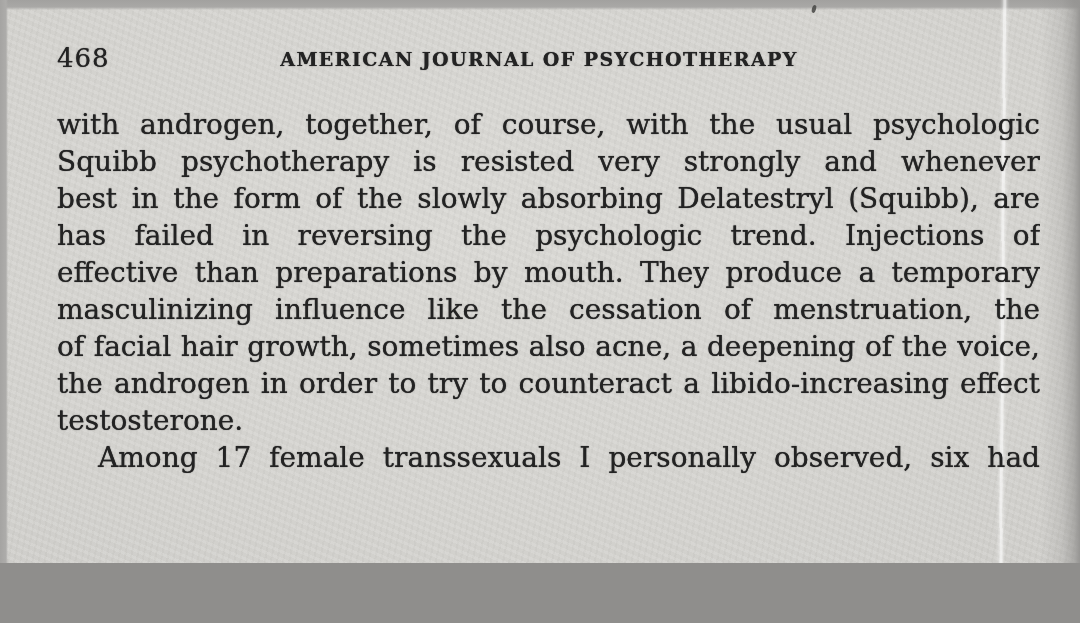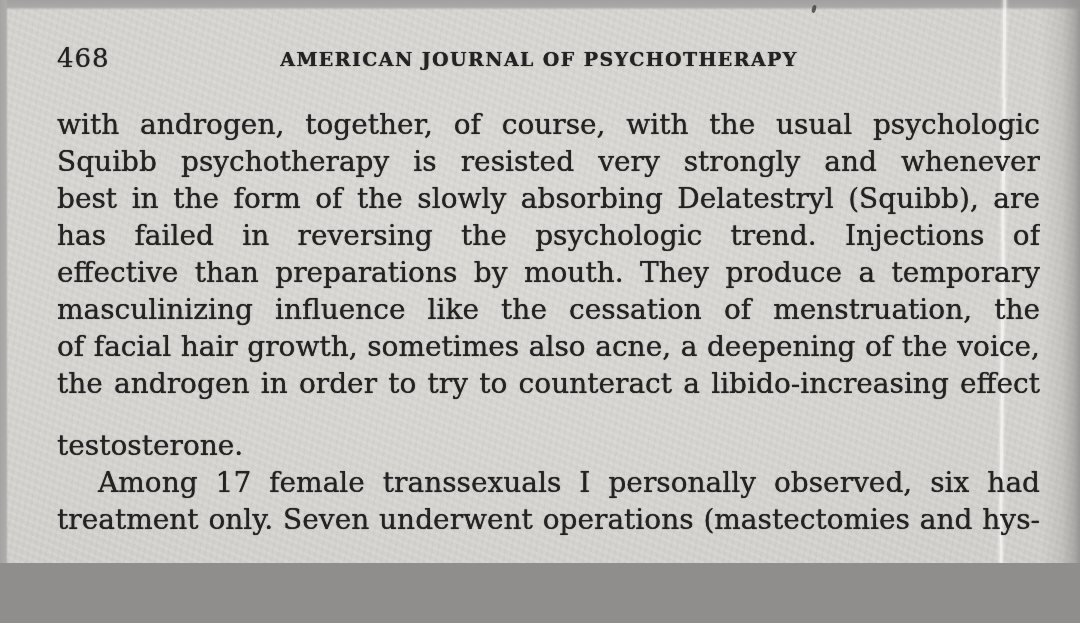--- a/index.html
+++ b/index.html
@@ -65,21 +65,21 @@
   }
   .body-text {
     position: absolute; left: 57px; top: 106px; width: 983px;
     font-size: 28px; line-height: 37px;
   }
   .tline {
     text-align: justify;
     text-align-last: justify;
     height: 37px; overflow: hidden;
   }
-  .tline.flush-left { text-align: left; text-align-last: left; margin-top: 25px; }
+  .tline.flush-left { text-align: left; text-align-last: left; }
   .tline.indent { text-indent: 41px; }
 </style>
 </head>
 <body>
 
 <div id="scan-page">
 
   <div class="edge-top"></div>
   <div class="edge-left"></div>
   <div class="edge-right"></div>
@@ -94,16 +94,15 @@
     <div class="tline">with androgen, together, of course, with the usual psychologic guidance.</div>
     <div class="tline">Squibb psychotherapy is resisted very strongly and whenever attempted,</div>
     <div class="tline">best in the form of the slowly absorbing Delatestryl (Squibb), are more</div>
     <div class="tline">has failed in reversing the psychologic trend.  Injections of testosterone,</div>
     <div class="tline">effective than preparations by mouth.  They produce a temporary</div>
     <div class="tline">masculinizing influence like the cessation of menstruation, the production</div>
     <div class="tline">of facial hair growth, sometimes also acne, a deepening of the voice, and</div>
     <div class="tline">the androgen in order to try to counteract a libido-increasing effect of</div>
     <div class="tline flush-left">testosterone.</div>
     <div class="tline indent">Among 17 female transsexuals I personally observed, six had endocrine</div>
-    <div class="tline">treatment only.  Seven underwent operations (mastectomies and hys-</div>
   </div>
 
 </div>
 
 </body></html>

